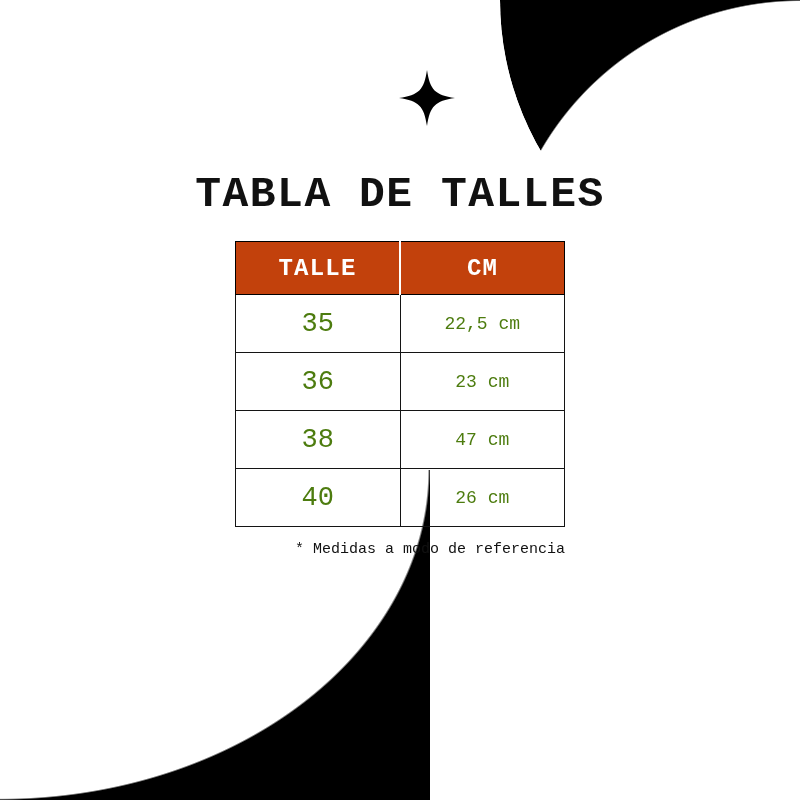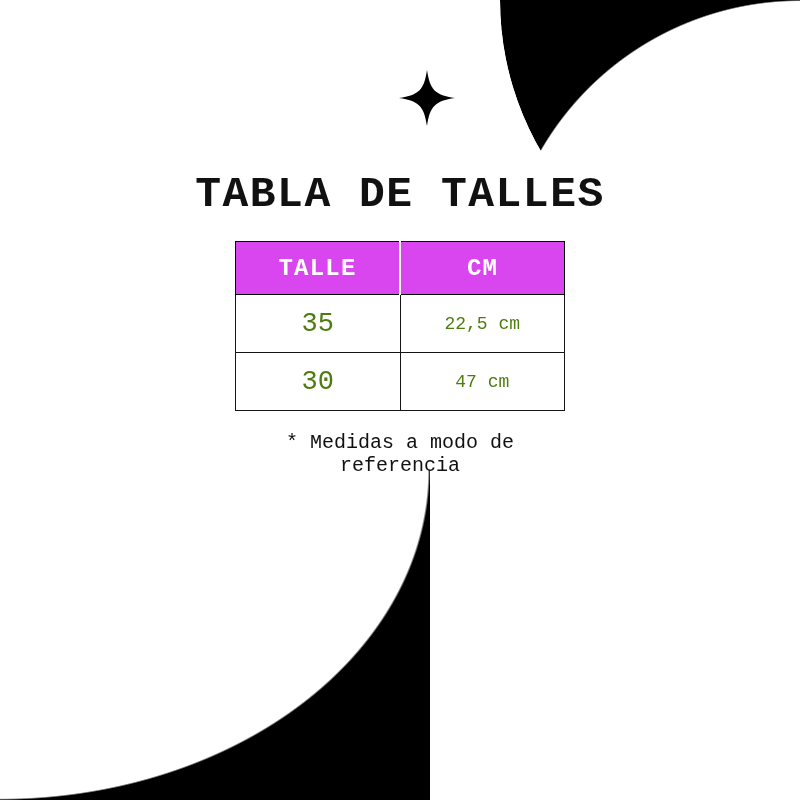--- a/index.html
+++ b/index.html
@@ -85,21 +85,21 @@
     width: 100%;
     table-layout: fixed;
   }
   table.size-table th,
   table.size-table td {
     border: 1.5px solid #141414;
     text-align: center;
     vertical-align: middle;
   }
   table.size-table thead th {
-    background: #d946ef;
+    background: #c2410c;
     color: #ffffff;
     font-size: 24px;
     letter-spacing: 1.2px;
     font-weight: bold;
     height: 50px;
     border-color: #000000;
   }
   table.size-table thead th.sep-left {
     border-left: 2px solid #ffffff;
     margin-top: 28px;
@@ -110,24 +110,24 @@
   }
   table.size-table tbody td.talle-cell {
     font-size: 27px;
   }
   table.size-table tbody td.cm-cell {
     font-size: 18px;
     text-align: center;
   }
 
   .note {
-    margin-top: 20px;
+    margin-top: 14px;
     width: 330px;
-    text-align: center;
-    font-size: 20px;
+    text-align: right;
+    font-size: 15px;
     color: #111111;
   }
 </style>
 </head>
 <body>
 
 <div id="page">
 
   <div class="corner corner-tr"></div>
   <div class="corner corner-bl"></div>
@@ -152,22 +152,30 @@
             <th>TALLE</th>
             <th class="sep-left">CM</th>
           </tr>
         </thead>
         <tbody>
           <tr>
             <td class="talle-cell">35</td>
             <td class="cm-cell">22,5 cm</td>
           </tr>
           <tr>
-            <td class="talle-cell">30</td>
+            <td class="talle-cell">36</td>
+            <td class="cm-cell">23 cm</td>
+          </tr>
+          <tr>
+            <td class="talle-cell">38</td>
             <td class="cm-cell">47 cm</td>
+          </tr>
+          <tr>
+            <td class="talle-cell">40</td>
+            <td class="cm-cell">26 cm</td>
           </tr>
         </tbody>
       </table>
     </div>
 
     <div class="note">* Medidas a modo de referencia</div>
 
   </div>
 </div>
 

